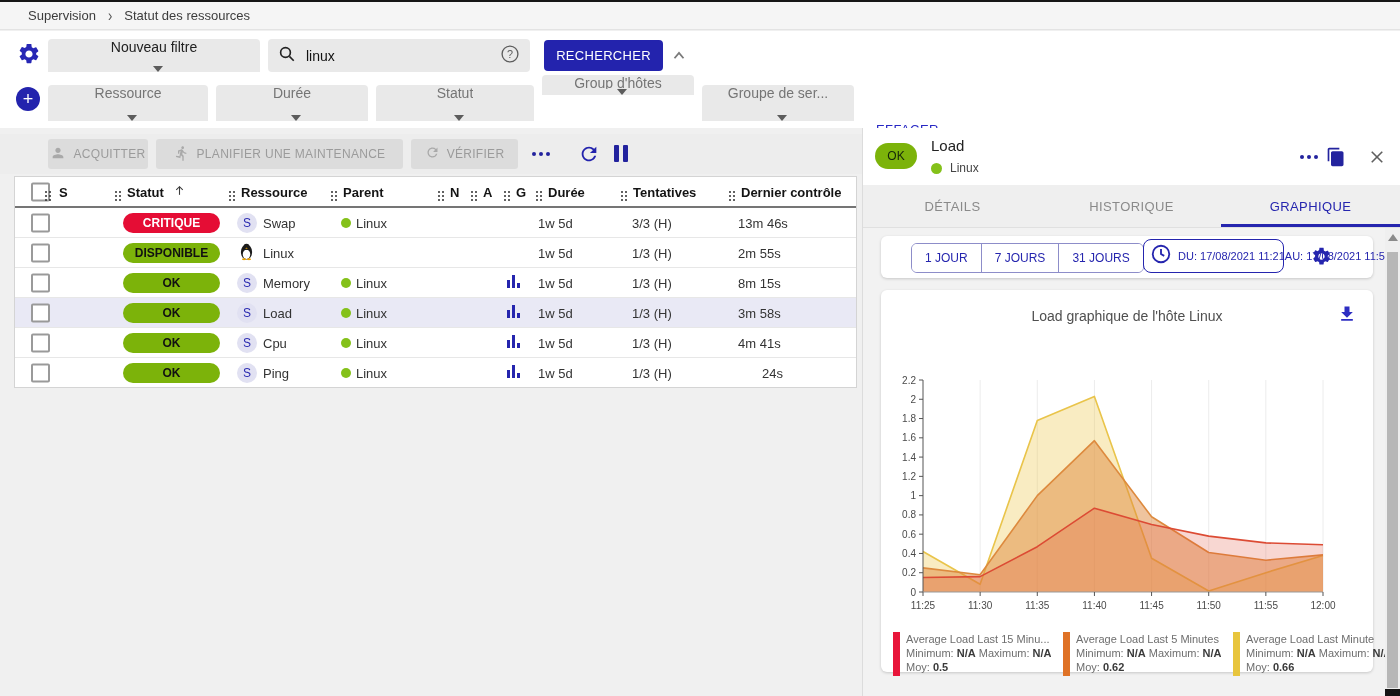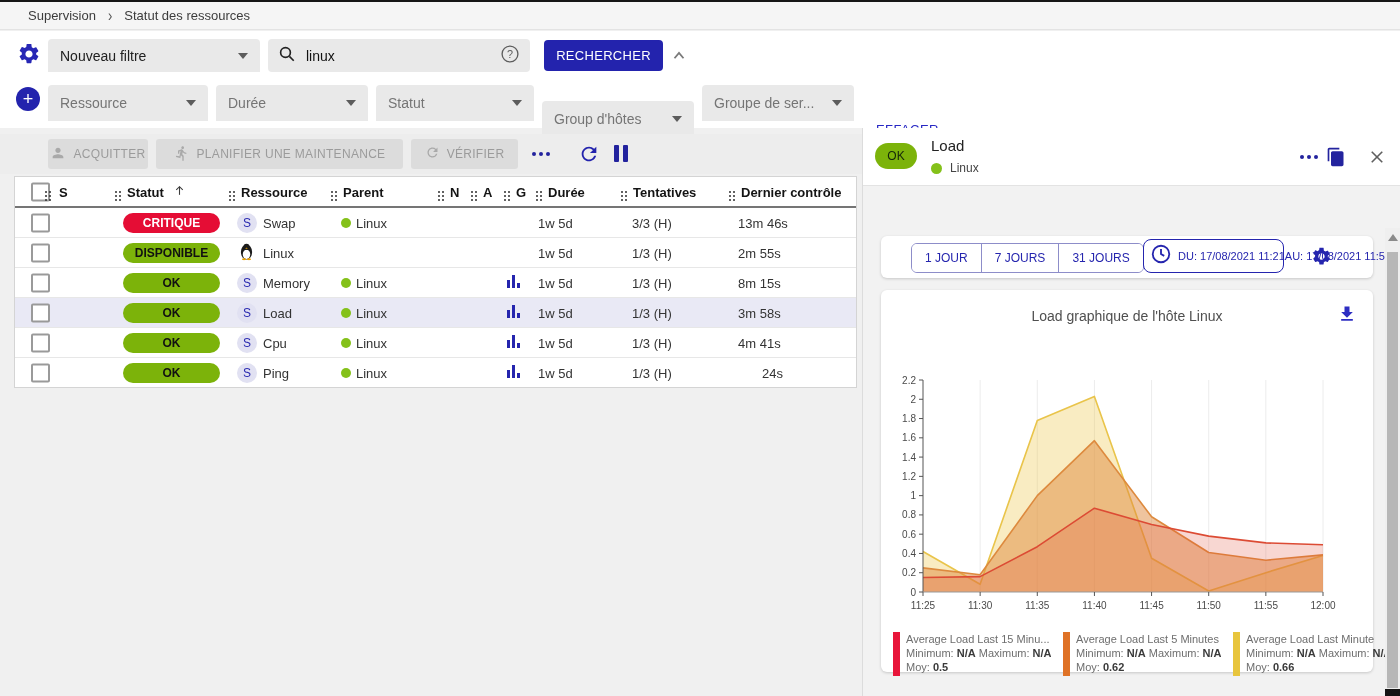--- a/index.html
+++ b/index.html
@@ -10,21 +10,21 @@
   .top-strip{position:absolute;top:0;left:0;width:1400px;height:2px;background:#161616;}
   .breadcrumb{position:absolute;top:2px;left:0;width:1400px;height:28px;background:#f5f5f5;
     border-bottom:1px solid #e3e3e3;display:flex;align-items:center;padding-left:28px;box-sizing:border-box;
     gap:12px;font-size:13px;color:#3c3c3c;}
   .crumb-sep{color:#555;font-size:13px;transform:scaleY(1.2);}
   
   .filter-zone{position:absolute;top:31px;left:0;width:1400px;height:97px;background:#ffffff;}
   .icon-btn{display:inline-flex;align-items:center;justify-content:center;cursor:pointer;background:none;border:none;padding:0;}
   .gear-main{position:absolute;left:16px;top:10px;width:26px;height:26px;}
   .dd{position:absolute;height:33px;background:#e9e9e9;border-radius:4px 4px 0 0;display:flex;align-items:center;
-      padding:0 12px;box-sizing:border-box;font-size:14px;justify-content:space-between;cursor:pointer;}
+      padding:0 12px;box-sizing:border-box;font-size:14px;justify-content:space-between;cursor:pointer;flex-direction:column;}
   .dd .lbl{color:#757575;white-space:nowrap;overflow:hidden;}
   .dd.filled .lbl{color:#212121;}
   .caret{width:0;height:0;border-left:5px solid transparent;border-right:5px solid transparent;border-top:6px solid #5c5c5c;margin-left:8px;}
   .searchbox{position:absolute;left:268px;top:8px;width:262px;height:33px;background:#e9e9e9;border-radius:4px;
       display:flex;align-items:center;padding:0 10px;box-sizing:border-box;gap:8px;}
   .searchbox input{flex:1;background:transparent;border:none;outline:none;font-size:14px;color:#111;
       font-family:"Liberation Sans",sans-serif;}
   .btn-primary{position:absolute;left:544px;top:9px;width:119px;height:31px;background:#2323ad;color:#fff;
       border:none;border-radius:4px;font-size:13px;letter-spacing:.3px;cursor:pointer;font-family:"Liberation Sans",sans-serif;}
   .collapse-chev{position:absolute;left:670px;top:16px;}
@@ -147,21 +147,21 @@
     <span class="caret"></span>
   </div>
   <div class="dd" style="left:216px;top:54px;width:152px;height:36px;">
     <span class="lbl">Durée</span>
     <span class="caret"></span>
   </div>
   <div class="dd" style="left:376px;top:54px;width:158px;height:36px;">
     <span class="lbl">Statut</span>
     <span class="caret"></span>
   </div>
-  <div class="dd" style="left:542px;top:70px;width:152px;height:36px;">
+  <div class="dd" style="left:542px;top:44px;width:152px;height:20px;">
     <span class="lbl">Group d'hôtes</span>
     <span class="caret"></span>
   </div>
   <div class="dd" style="left:702px;top:54px;width:152px;height:36px;">
     <span class="lbl">Groupe de ser...</span>
     <span class="caret"></span>
   </div>
 
   <button class="effacer">EFFACER</button>
 </div>
@@ -347,20 +347,26 @@
       </span>
       <span class="icon-btn">
         <svg width="18" height="18" viewBox="0 0 24 24" fill="none" stroke="#5f5f5f" stroke-width="2.2">
             <line x1="5" y1="5" x2="19" y2="19"></line>
             <line x1="19" y1="5" x2="5" y2="19"></line>
           </svg>
       </span>
     </span>
   </div>
 
+  <div class="tabs">
+    <span class="tab">DÉTAILS</span>
+    <span class="tab">HISTORIQUE</span>
+    <span class="tab active">GRAPHIQUE</span>
+    <span class="tab-indicator"></span>
+  </div>
 
   <div class="card card1">
     <span class="range-group">
       <button class="range-btn">1 JOUR</button>
       <button class="range-btn">7 JOURS</button>
       <button class="range-btn">31 JOURS</button>
     </span>
     <span class="date-box">
       <span>
         <svg width="22" height="22" viewBox="0 0 24 24" fill="none" stroke="#2525ae" stroke-width="2">

